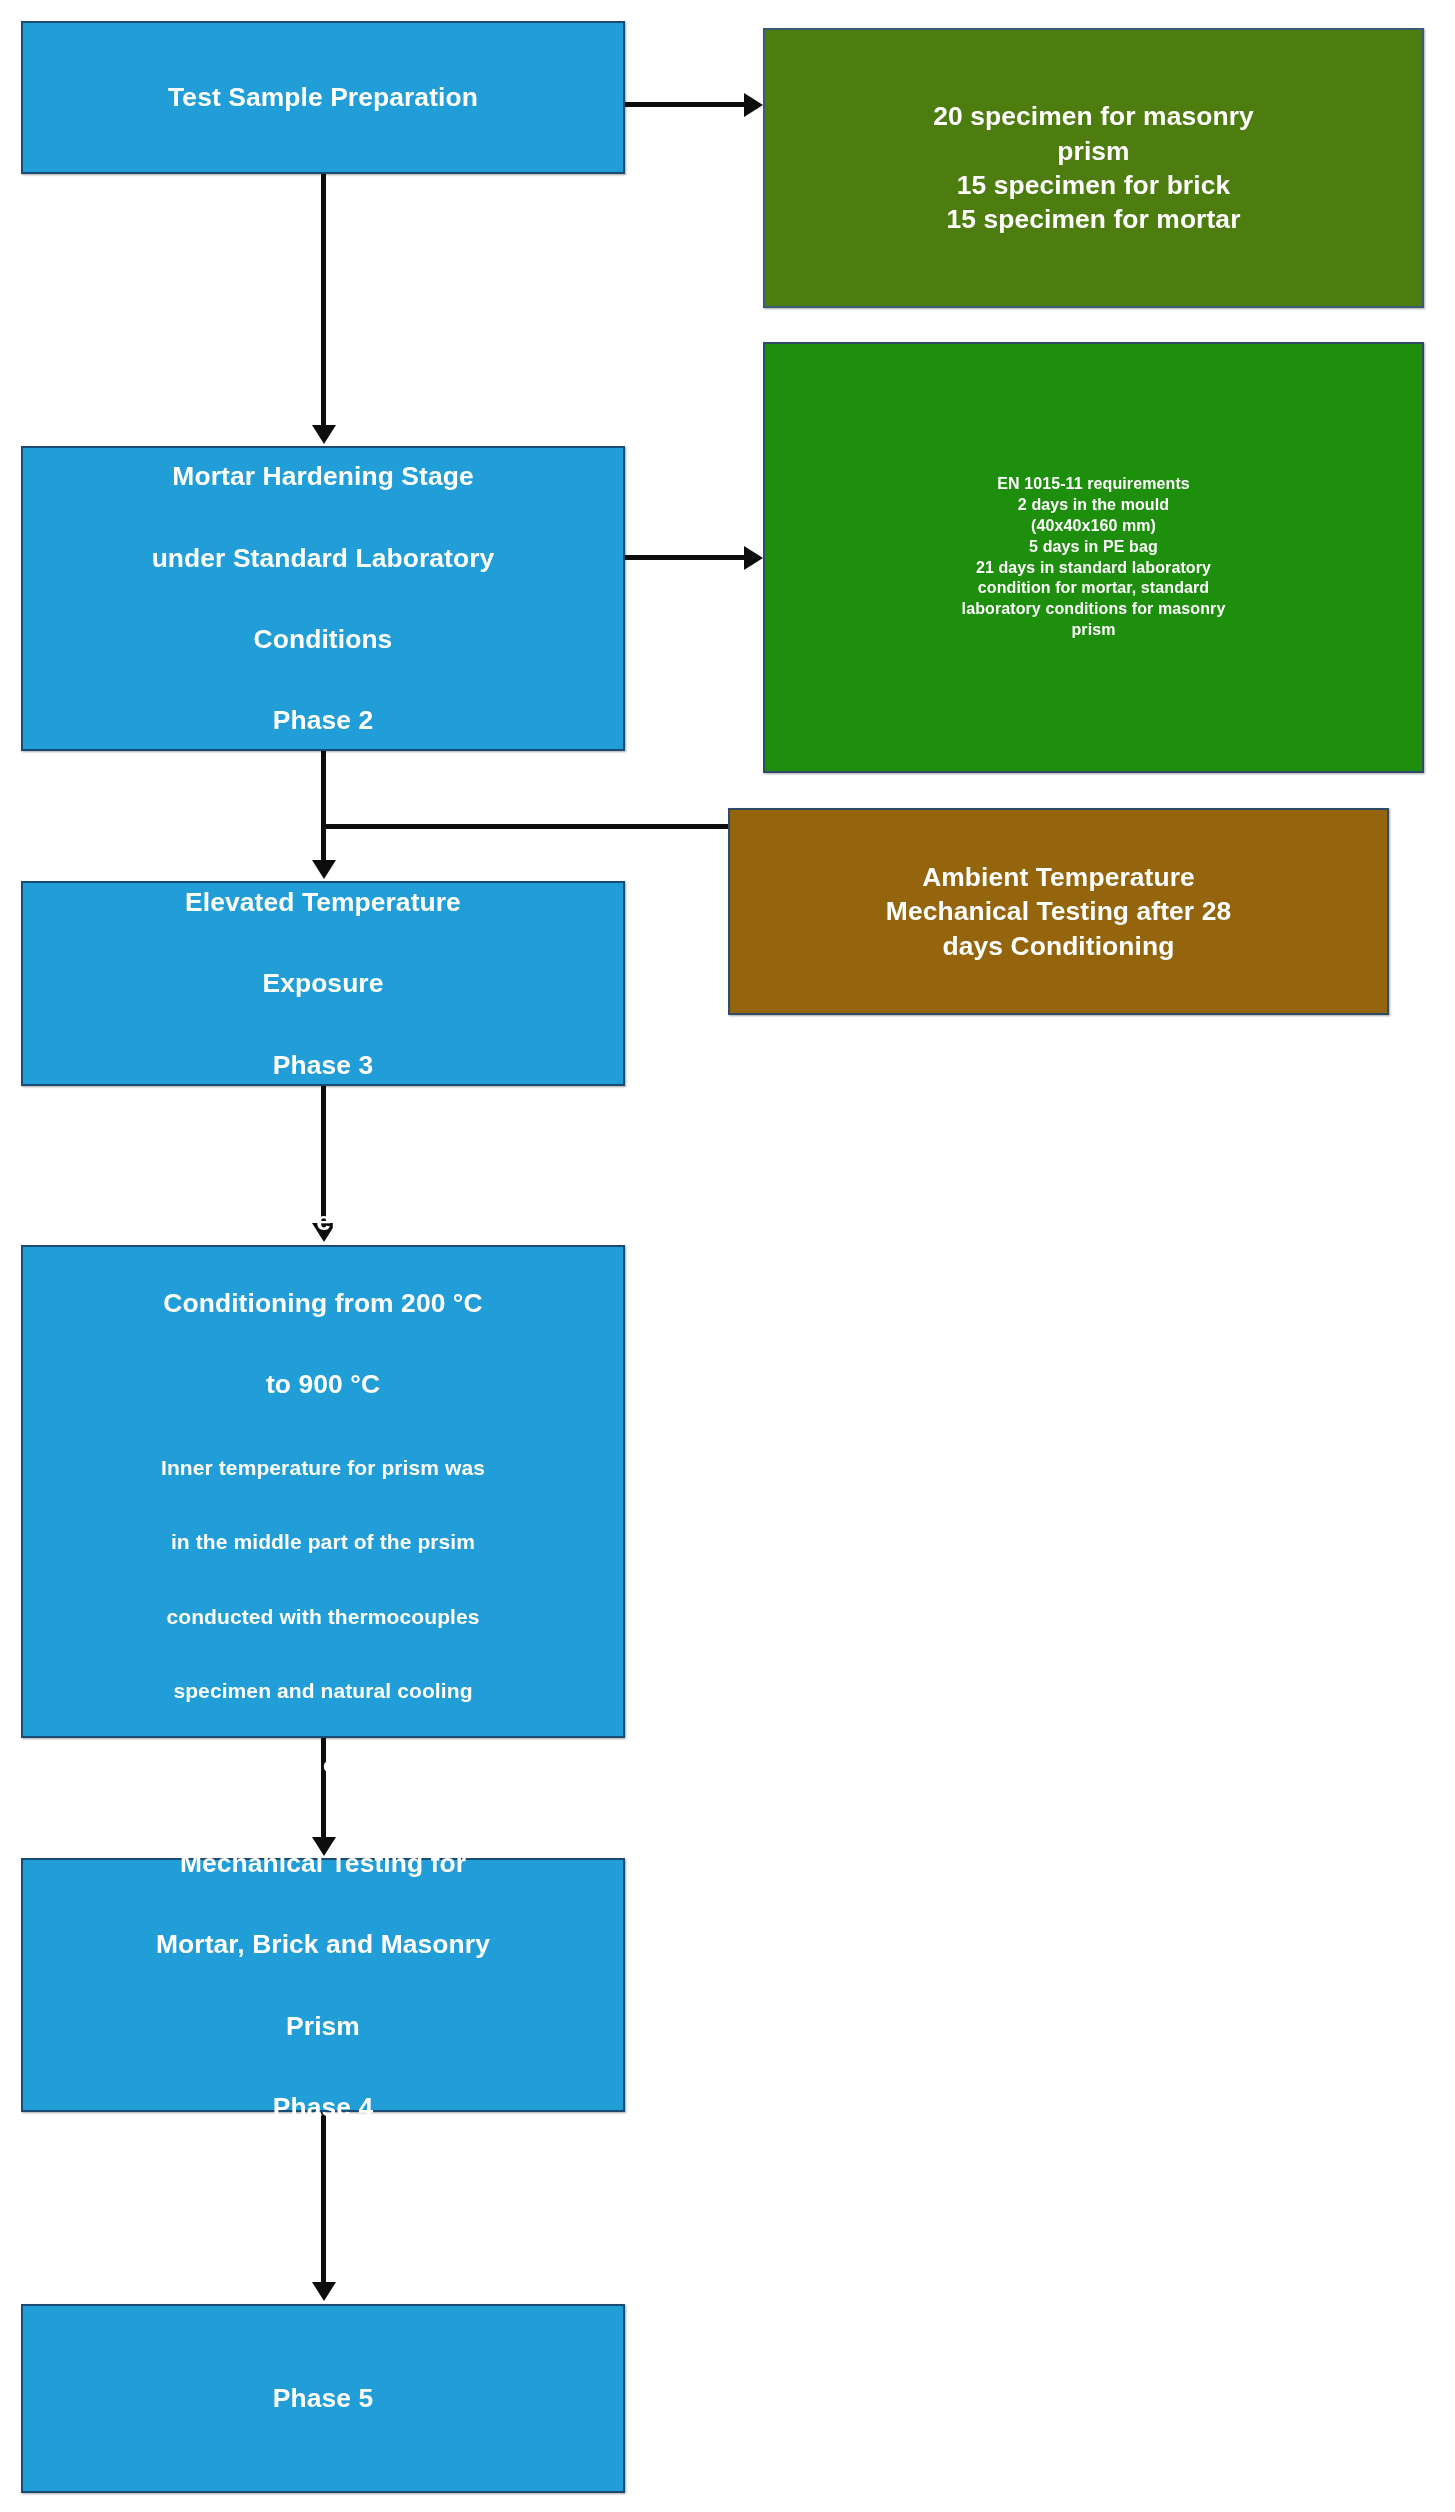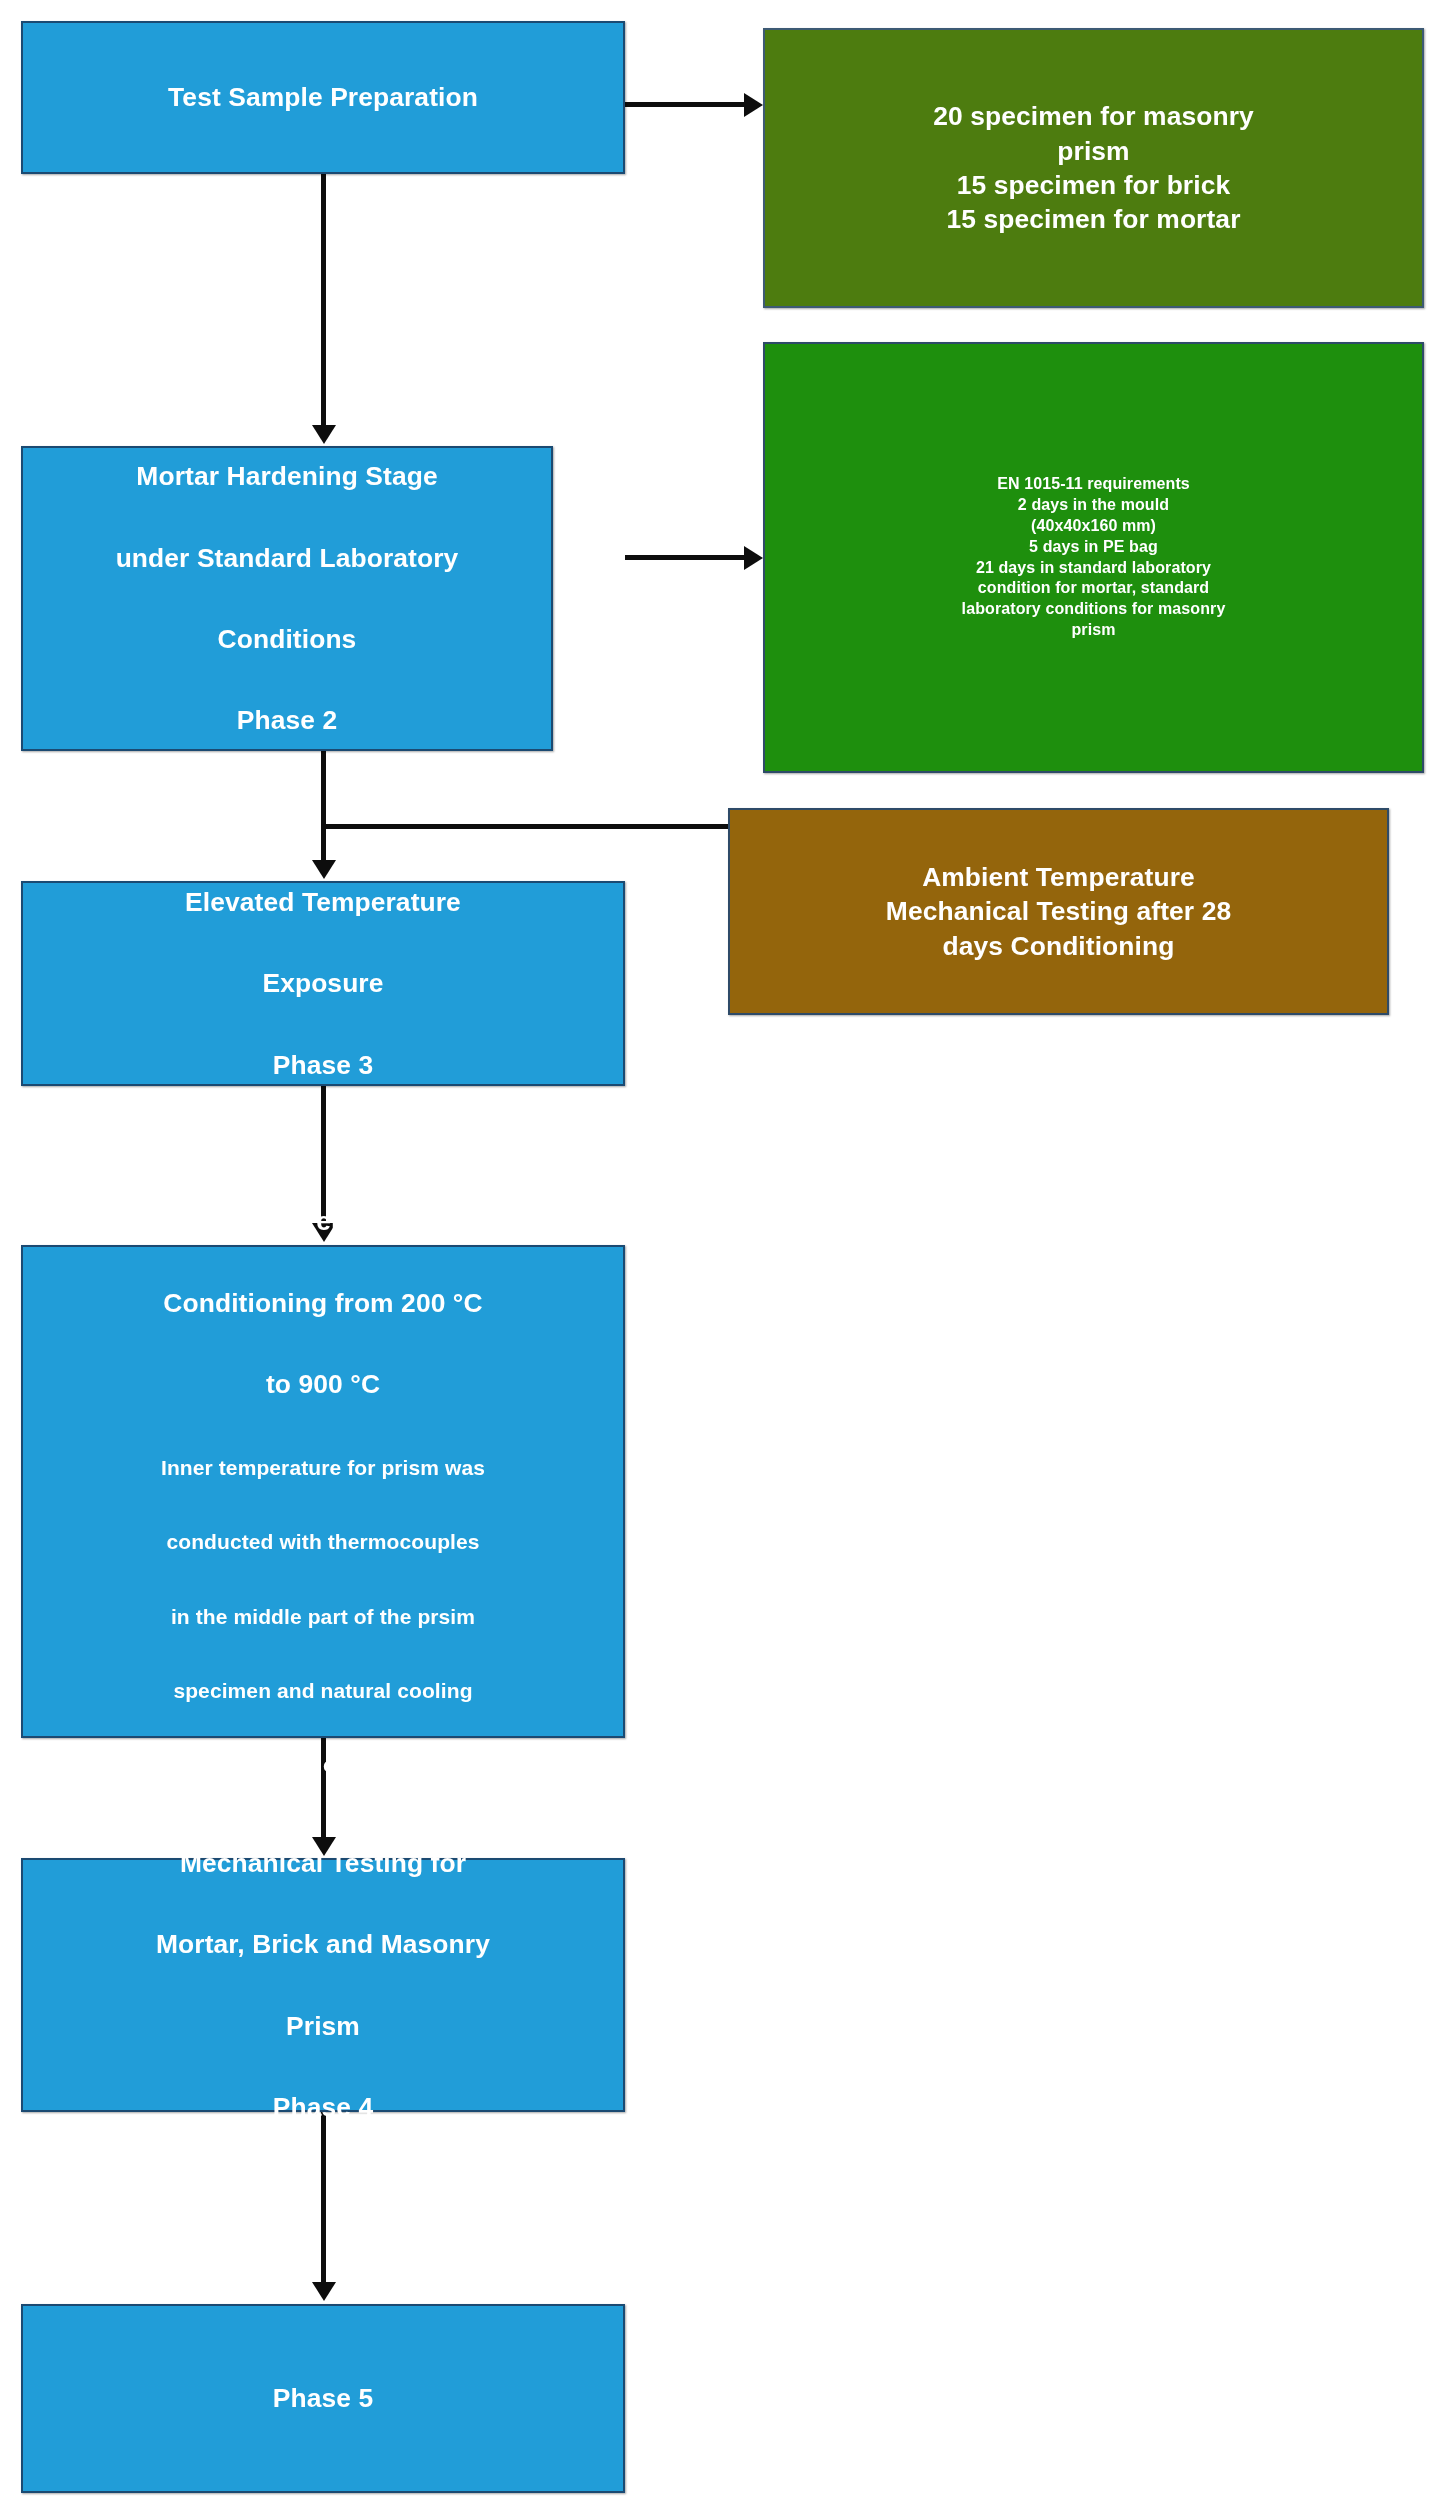--- a/index.html
+++ b/index.html
@@ -116,21 +116,21 @@
     <span class="line">Test Sample Preparation</span>
   </div>
 
   <div class="node olive t-28" style="left:763px; top:28px; width:661px; height:280px;">
     <span class="line">20 specimen for masonry</span>
     <span class="line">prism</span>
     <span class="line">15 specimen for brick</span>
     <span class="line">15 specimen for mortar</span>
   </div>
 
-  <div class="node blue t-28" style="left:21px; top:446px; width:532px; height:305px;">
+  <div class="node blue t-28" style="left:21px; top:446px; width:604px; height:305px;">
     <span class="line">Mortar Hardening Stage</span>
     <span class="line">under Standard Laboratory</span>
     <span class="line">Conditions</span>
     <span class="line">Phase 2</span>
   </div>
 
   <div class="node green t-24" style="left:763px; top:342px; width:661px; height:431px;">
     <span class="line">EN 1015-11 requirements</span>
     <span class="line">2 days in the mould</span>
     <span class="line">(40x40x160 mm)</span>
@@ -151,22 +151,22 @@
     <span class="line">Elevated Temperature</span>
     <span class="line">Exposure</span>
     <span class="line">Phase 3</span>
   </div>
 
   <div class="node blue" style="left:21px; top:1245px; width:604px; height:493px;">
     <span class="line t-28">Elevated Temperature</span>
     <span class="line t-28">Conditioning from 200 °C</span>
     <span class="line t-28">to 900 °C</span>
     <span class="line t-22" style="margin-top:5.7px;">Inner temperature for prism was</span>
+    <span class="line t-22">in the  middle part of the prsim</span>
     <span class="line t-22">conducted with thermocouples</span>
-    <span class="line t-22">in the  middle part of the prsim</span>
     <span class="line t-22">specimen and natural cooling</span>
     <span class="line t-22">stage was conducted</span>
   </div>
 
   <div class="node blue t-28" style="left:21px; top:1858px; width:604px; height:254px;">
     <span class="line">Mechanical Testing for</span>
     <span class="line">Mortar, Brick and Masonry</span>
     <span class="line">Prism</span>
     <span class="line">Phase 4</span>
   </div>

